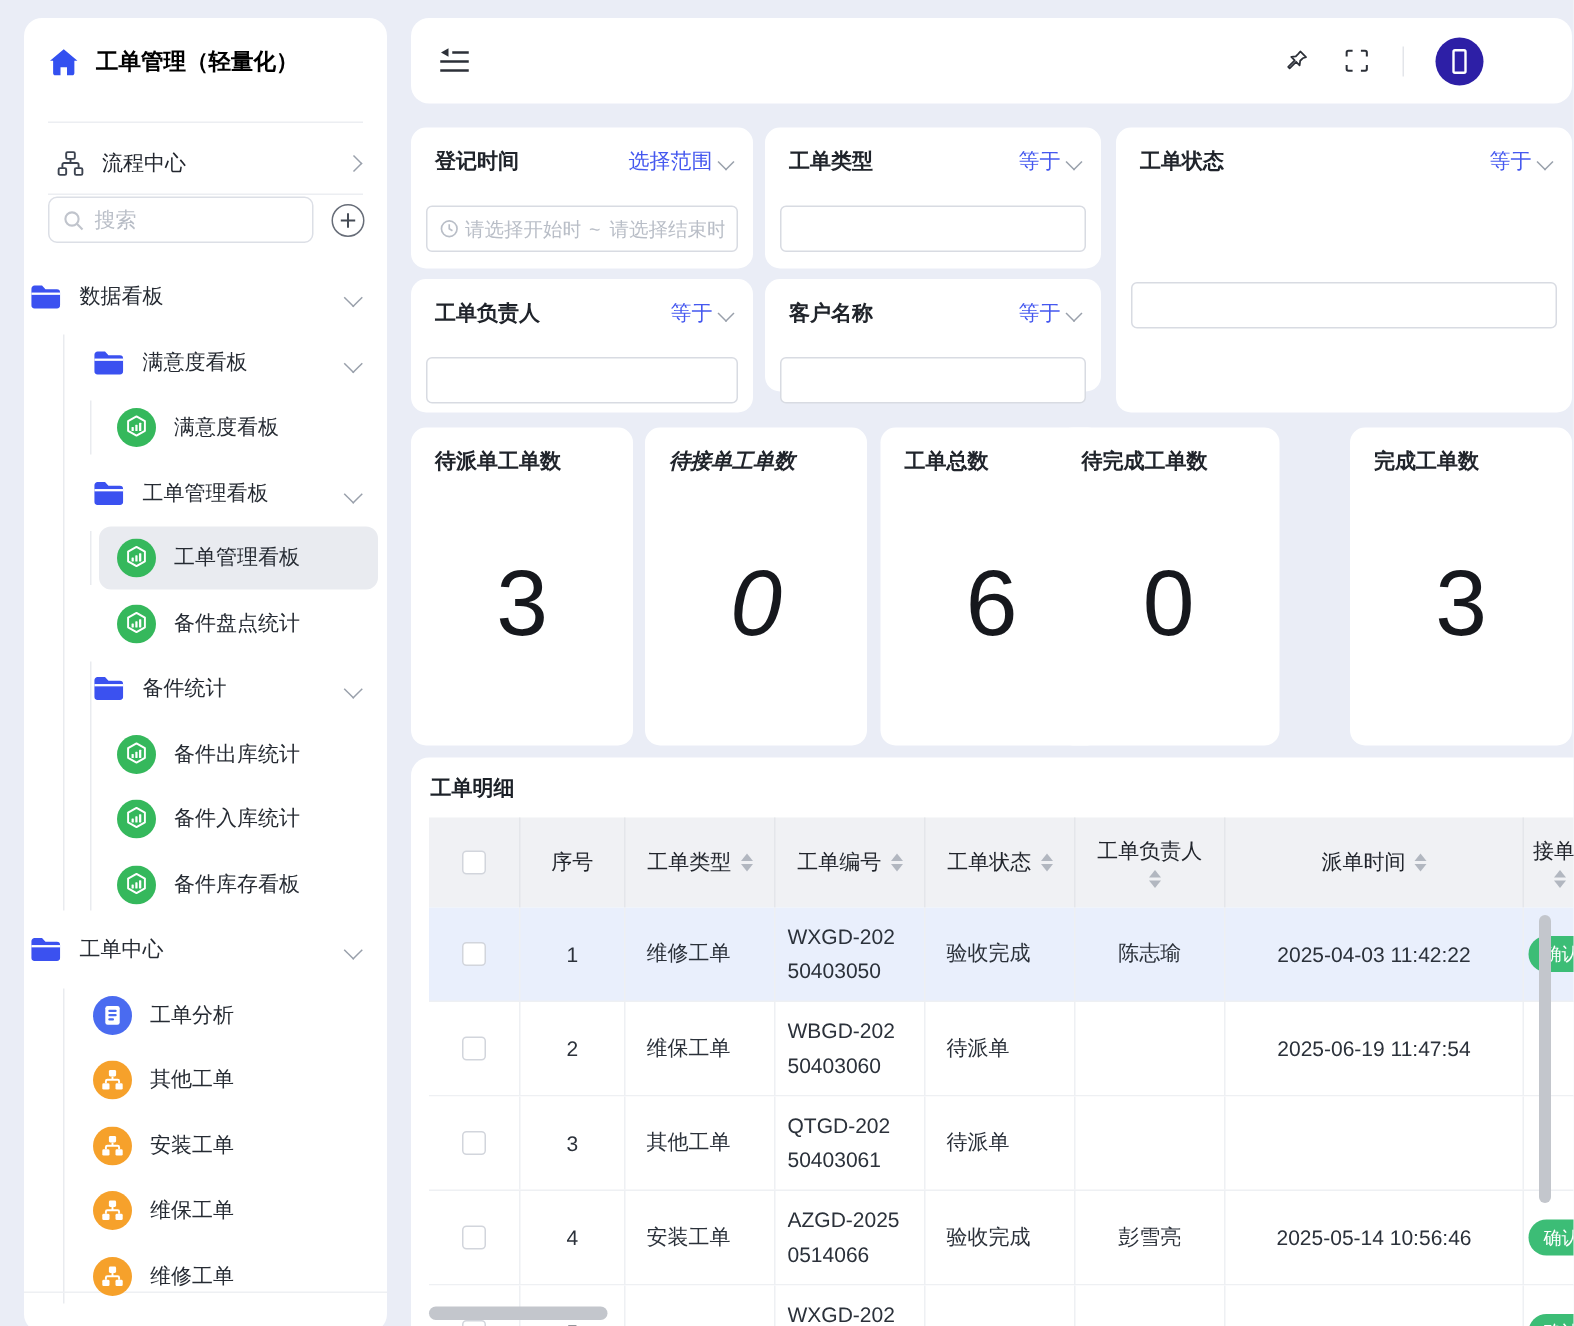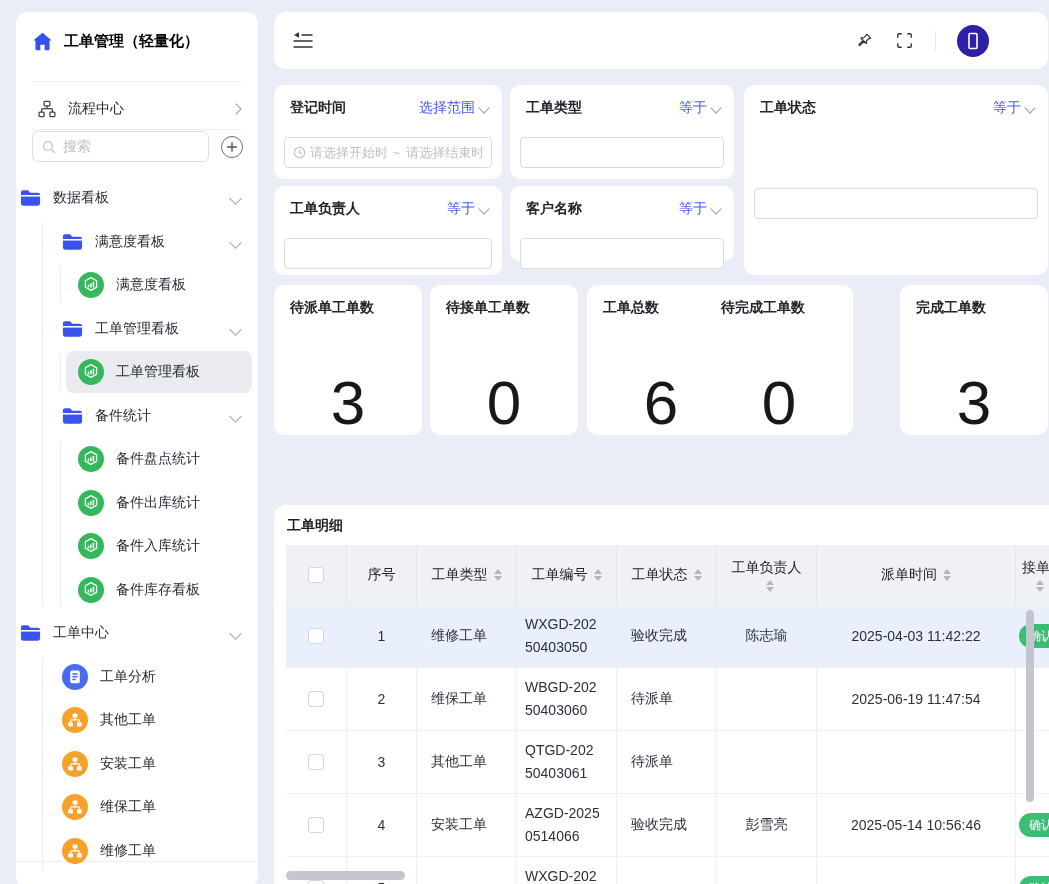--- a/index.html
+++ b/index.html
@@ -52,23 +52,23 @@
   .fc-b{left:510px;top:85px;width:224px;height:94px;}
   .fc-c{left:744px;top:85px;width:304px;height:190px;}
   .fc-d{left:274px;top:186px;width:228px;height:89px;}
   .fc-e{left:510px;top:186px;width:224px;height:75px;}
   .fc-a .fc-input,.fc-b .fc-input,.fc-d .fc-input,.fc-e .fc-input{top:52px;}
   .fc-c .fc-input{top:103px;}
   .ph-clip{font-size:13px;color:#b9bec7;max-width:80px;overflow:hidden;white-space:nowrap;display:inline-block;}
   .ph-sep{font-size:13px;color:#b9bec7;margin:0 2px;}
 
   
-  .stat{position:absolute;top:285px;width:148px;height:150px;background:#fff;border-radius:10px;}
+  .stat{position:absolute;top:285px;width:148px;height:212px;background:#fff;border-radius:10px;}
   #stats .stat:nth-child(1){left:274px;}
-  #stats .stat:nth-child(2){left:430px;}
+  #stats .stat:nth-child(2){left:430px;font-style:italic;}
   #stats .stat:nth-child(3){left:587px;}
   #stats .stat:nth-child(4){left:705px;}
   #stats .stat:nth-child(5){left:900px;}
   .st-label{position:absolute;left:16px;top:14px;font-size:14px;font-weight:600;color:#20242b;}
   .st-value{position:absolute;left:0;width:100%;top:84px;text-align:center;font-size:62px;font-weight:400;color:#16181d;line-height:68px;}
 
   
   .tbl-card{position:absolute;left:274px;top:505px;width:880px;height:440px;background:#fff;border-radius:12px;}
   .tbl-title{position:absolute;left:13px;top:12px;font-size:14px;font-weight:700;color:#1c2128;}
   .thead{position:absolute;left:12px;top:40px;height:60px;display:flex;background:#f0f1f4;}
@@ -193,41 +193,41 @@
             <svg width="26" height="26" viewBox="0 0 26 26">
               <circle cx="13" cy="13" r="13" fill="#35b85c"></circle>
               <path d="M13 5.6l5.6 3.2v6.4L13 18.4l-5.6-3.2V8.8z" fill="none" stroke="#fff" stroke-width="1.3" stroke-linejoin="round"></path>
               <rect x="9.7" y="12.6" width="1.5" height="2.8" rx=".4" fill="#fff"></rect>
               <rect x="12.2" y="11.2" width="1.5" height="4.2" rx=".4" fill="#fff"></rect>
               <rect x="14.7" y="9.8" width="1.5" height="5.6" rx=".4" fill="#fff"></rect>
             </svg>
           </span>
           <span class="tlabel">工单管理看板</span>
         </div>
-        <div class="trow lv1">
-          <span class="ticon">
-            <svg width="21" height="18" viewBox="0 0 22 18">
-              <path fill="#3b51f0" d="M1 3.2C1 2 2 1 3.2 1h5.2l2.4 2.6h8A2.2 2.2 0 0 1 21 5.8v9A2.2 2.2 0 0 1 18.8 17H3.2A2.2 2.2 0 0 1 1 14.8z"></path>
-              <rect x="1" y="5.9" width="20" height="1.6" fill="#fff"></rect>
-            </svg>
-          </span>
-          <span class="tlabel">备件统计</span>
-          <span class="chev tchev"></span>
-        </div>
         <div class="trow lv2">
           <span class="ticon">
             <svg width="26" height="26" viewBox="0 0 26 26">
               <circle cx="13" cy="13" r="13" fill="#35b85c"></circle>
               <path d="M13 5.6l5.6 3.2v6.4L13 18.4l-5.6-3.2V8.8z" fill="none" stroke="#fff" stroke-width="1.3" stroke-linejoin="round"></path>
               <rect x="9.7" y="12.6" width="1.5" height="2.8" rx=".4" fill="#fff"></rect>
               <rect x="12.2" y="11.2" width="1.5" height="4.2" rx=".4" fill="#fff"></rect>
               <rect x="14.7" y="9.8" width="1.5" height="5.6" rx=".4" fill="#fff"></rect>
             </svg>
           </span>
           <span class="tlabel">备件盘点统计</span>
+        </div>
+        <div class="trow lv1">
+          <span class="ticon">
+            <svg width="21" height="18" viewBox="0 0 22 18">
+              <path fill="#3b51f0" d="M1 3.2C1 2 2 1 3.2 1h5.2l2.4 2.6h8A2.2 2.2 0 0 1 21 5.8v9A2.2 2.2 0 0 1 18.8 17H3.2A2.2 2.2 0 0 1 1 14.8z"></path>
+              <rect x="1" y="5.9" width="20" height="1.6" fill="#fff"></rect>
+            </svg>
+          </span>
+          <span class="tlabel">备件统计</span>
+          <span class="chev tchev"></span>
         </div>
         <div class="trow lv2">
           <span class="ticon">
             <svg width="26" height="26" viewBox="0 0 26 26">
               <circle cx="13" cy="13" r="13" fill="#35b85c"></circle>
               <path d="M13 5.6l5.6 3.2v6.4L13 18.4l-5.6-3.2V8.8z" fill="none" stroke="#fff" stroke-width="1.3" stroke-linejoin="round"></path>
               <rect x="9.7" y="12.6" width="1.5" height="2.8" rx=".4" fill="#fff"></rect>
               <rect x="12.2" y="11.2" width="1.5" height="4.2" rx=".4" fill="#fff"></rect>
               <rect x="14.7" y="9.8" width="1.5" height="5.6" rx=".4" fill="#fff"></rect>
             </svg>

